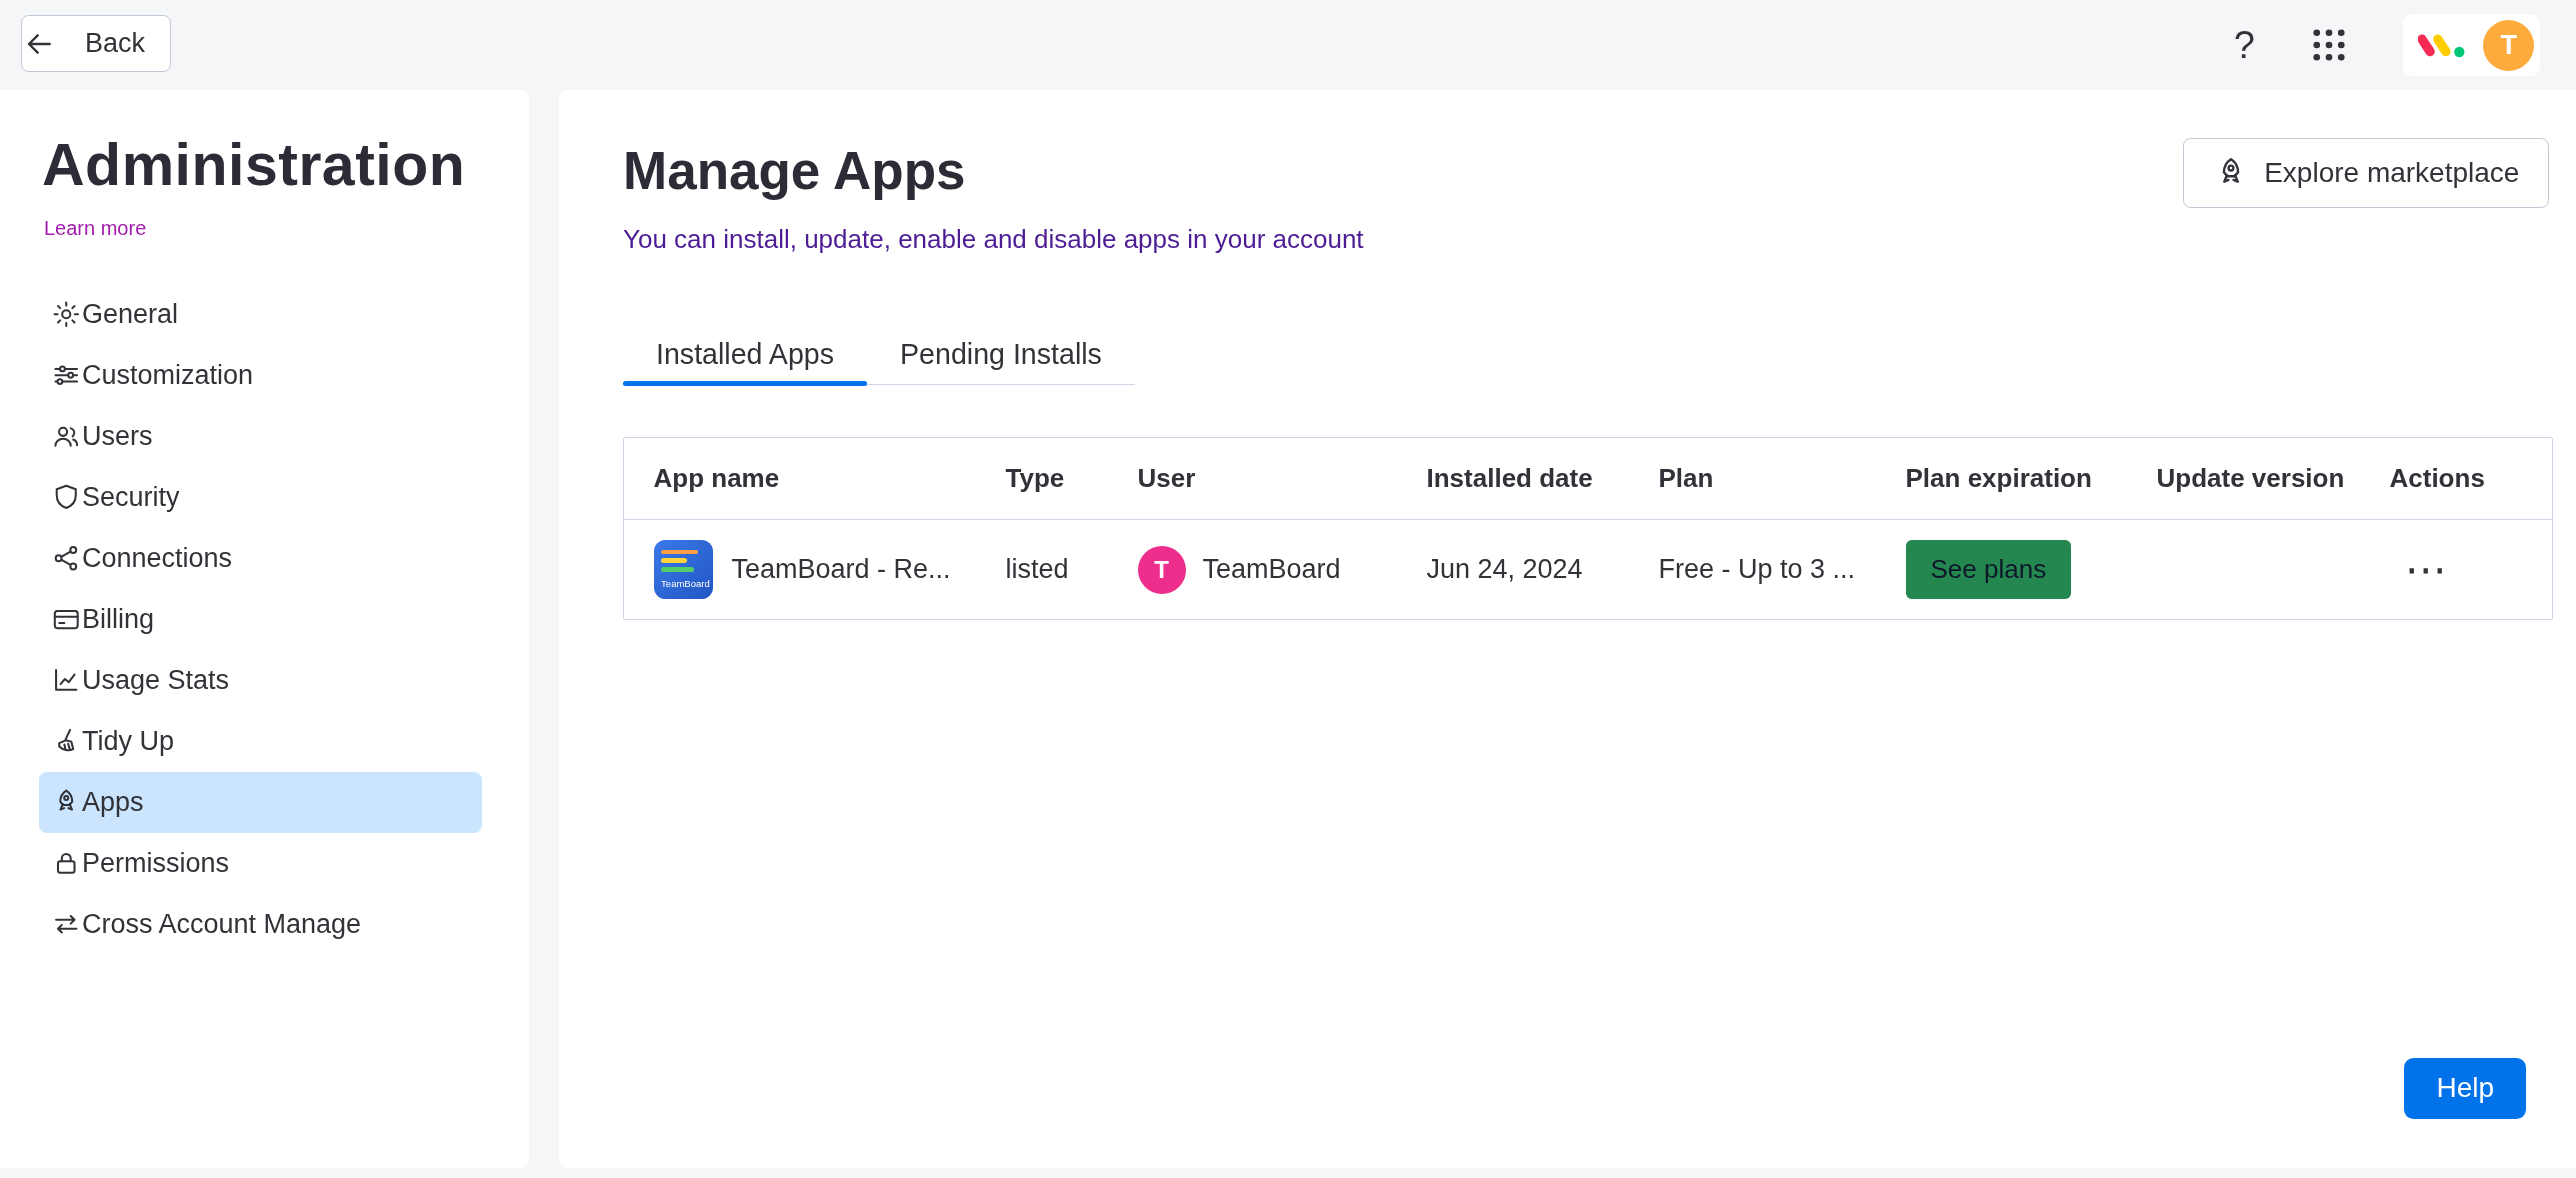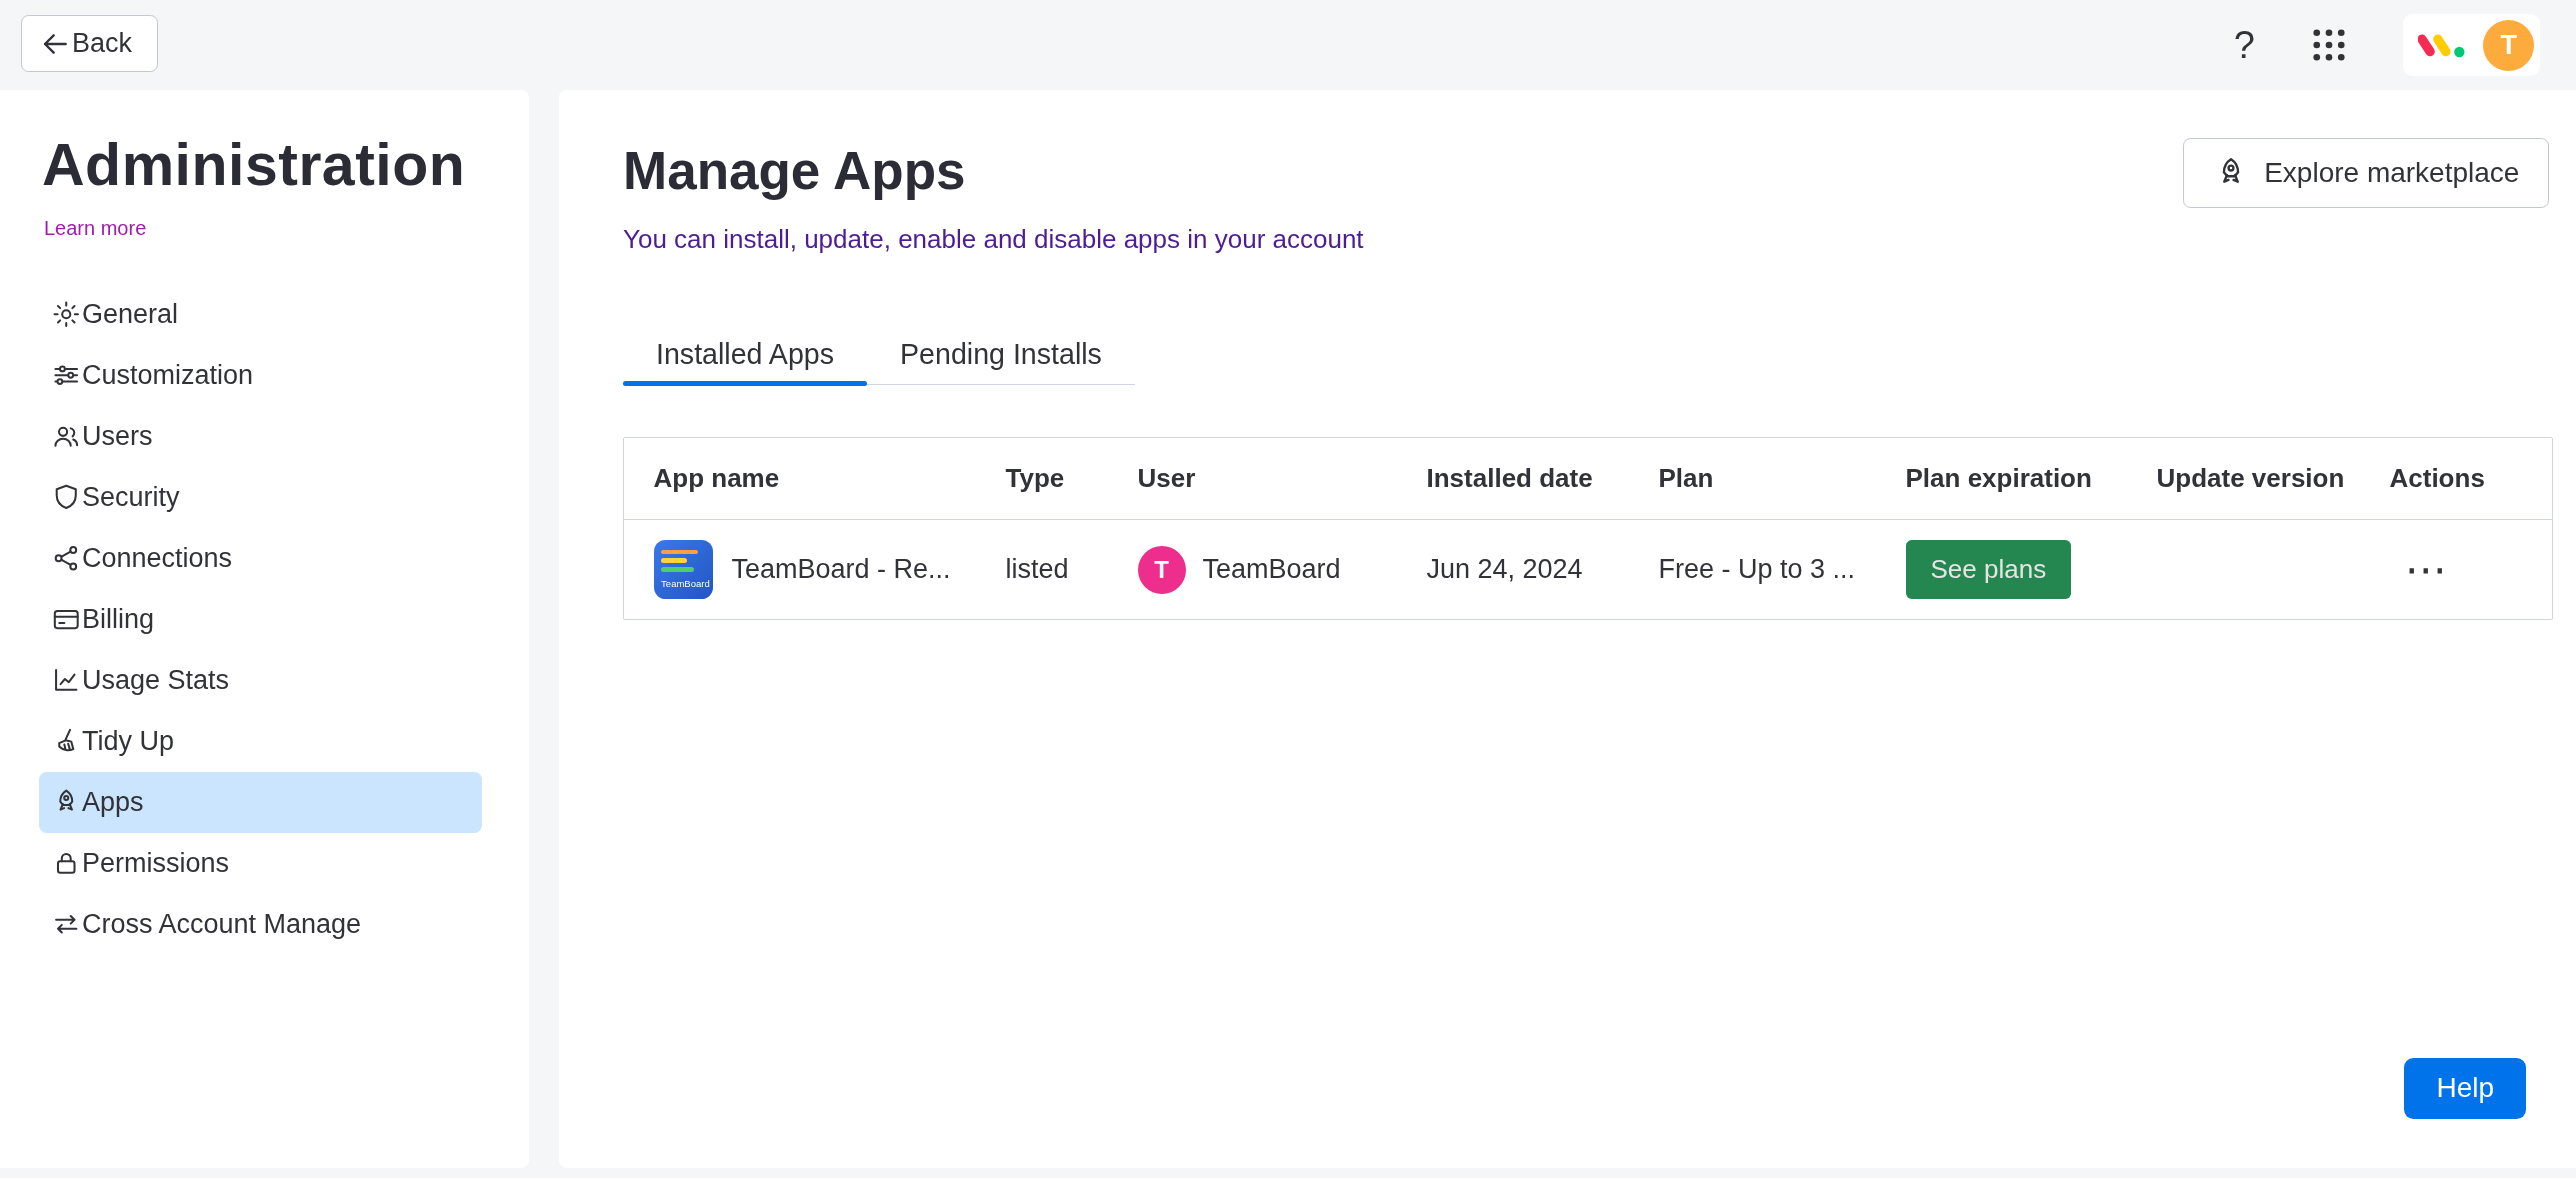--- a/index.html
+++ b/index.html
@@ -10,22 +10,22 @@
     color: #323338;
     position: relative;
     overflow: hidden;
   }
   svg { display: block; }
 
   
   .topbar { position: absolute; top: 0; left: 0; right: 0; height: 90px; }
   .back-btn {
     position: absolute; left: 21px; top: 15.2px; height: 57px;
-    display: inline-flex; align-items: center; gap: 1px;
-    padding: 0 25px 0 17px;
+    display: inline-flex; align-items: center; gap: 30px;
+    padding: 0 25px 0 1px;
     background: #fff; border: 1px solid #c3c6d4; border-radius: 7.6px;
     font-size: 27px; color: #323338; cursor: pointer;
     font-family: "Liberation Sans", sans-serif;
   }
   .back-btn svg { width: 32px; height: 32px; }
   .topbar-right {
     position: absolute; right: 36px; top: 0; height: 90px;
     display: flex; align-items: center; gap: 53px;
   }
   .q-icon { font-size: 38px; color: #323338; cursor: pointer; line-height: 1; }
@@ -124,21 +124,21 @@
   .app-icon .b3 { width: 75%; background: #51cf66; }
   .app-icon-text { font-size: 9.5px; color: #fff; text-align: center; margin-top: 2.9px; }
   .user-cell { display: flex; align-items: center; gap: 17px; }
   .pink-avatar {
     width: 48px; height: 48px; border-radius: 50%;
     background: #ed2e8c; color: #fff; font-weight: bold; font-size: 24px;
     display: flex; align-items: center; justify-content: center; flex: 0 0 48px;
   }
   .see-plans {
     justify-self: start;
-    background: #258750; color: #e5e5e5; border: none; border-radius: 5.7px;
+    background: #258750; color: #0f172a; border: none; border-radius: 5.7px;
     height: 59px; padding: 0 25px; font-size: 26px; cursor: pointer;
     font-family: "Liberation Sans", sans-serif;
   }
   .actions-cell { font-size: 42px; color: #323338; cursor: pointer; padding-left: 15.2px; line-height: 1; }
 
   .help-btn {
     position: absolute; right: 50px; bottom: 49px; height: 61px;
     padding: 0 32px; background: #0073ea; color: #fff; border: none;
     border-radius: 9.5px; font-size: 28px; cursor: pointer;
     font-family: "Liberation Sans", sans-serif;

